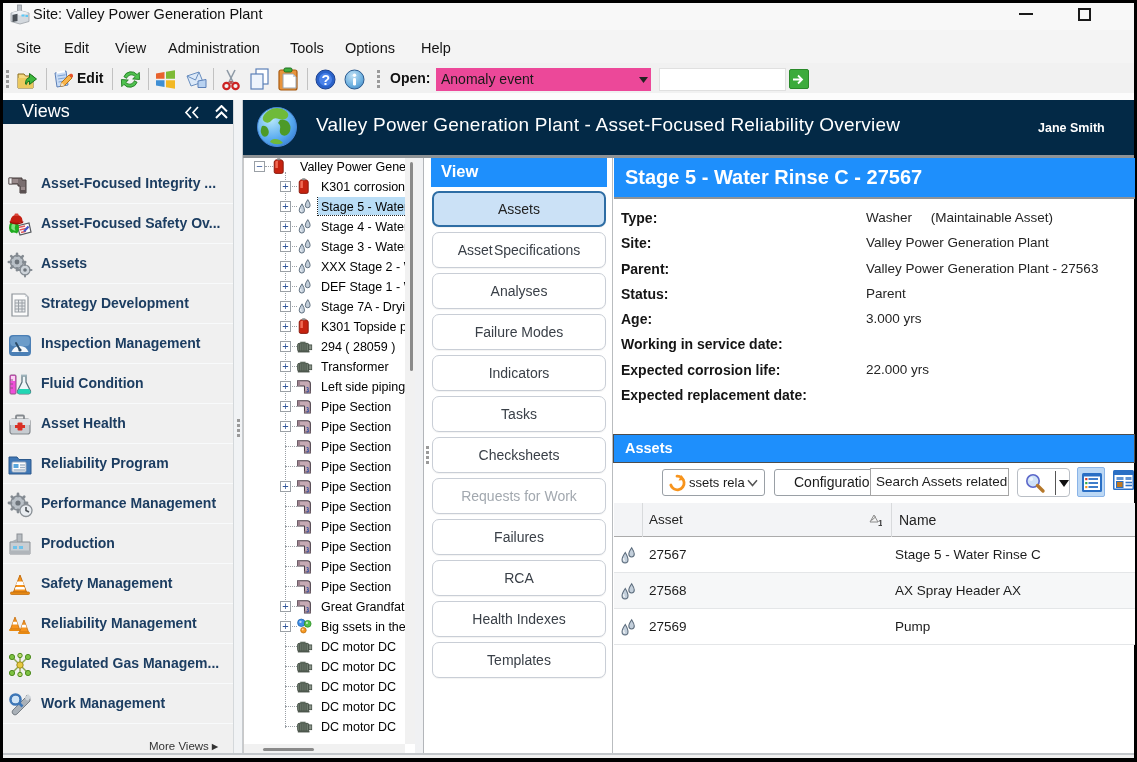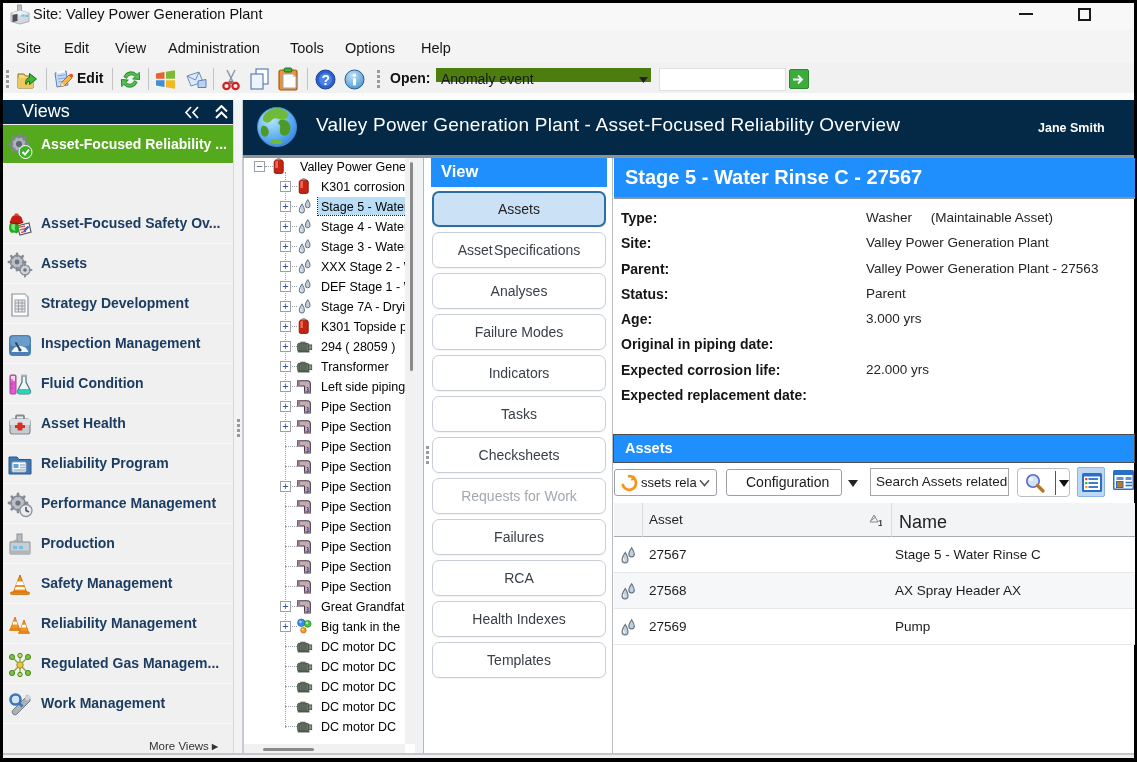--- a/index.html
+++ b/index.html
@@ -54,21 +54,21 @@
 .vbtn.dis { color:#a2a8af; }
 
 #rpanel { left:612px; top:158px; width:522px; height:595px; background:#fff; border-left:1px solid #b9bcbf; }
 #banner1 { position:absolute; left:1px; top:0px; width:521px; height:41px; background:#1e8ffc; border-bottom:2px solid #8f9396; }
 #banner1 span { position:absolute; left:11px; top:8px; color:#fff; font-weight:bold; font-size:20px; }
 .drow { position:absolute; left:8px; font-size:14px; color:#151515; font-weight:bold; }
 .dval { position:absolute; left:253px; font-size:13.5px; color:#252525; font-weight:normal; }
 #banner2 { position:absolute; left:0px; top:276px; width:522px; height:29px; background:#1e8ffc; border:1px solid #4d4d4d; }
 #banner2 span { position:absolute; left:11px; top:5px; color:#fff; font-weight:bold; font-size:14.5px; }
 
-.ddl { position:absolute; height:27px; background:#fff; border:1px solid #9aa0a6; border-radius:3px; font-size:13px; color:#1a1a1a; }
+.ddl { position:absolute; height:27px; background:#fff; border:1px solid #9aa0a6; border-radius:3px; font-size:13px; color:#1a1a1a;margin-left:48px; }
 #srch { position:absolute; left:257px; top:310px; width:139px; height:28px; border:1px solid #a5a5a5; background:#fff; font-size:13.5px; color:#222; line-height:26px; padding-left:5px; }
 
 #grid { position:absolute; left:1px; top:345px; width:521px; height:142px; }
 #ghead { position:absolute; left:0; top:0; width:521px; height:34px; background:#f3f4f6; border-bottom:1px solid #ababab; }
 .gv1 { position:absolute; left:28px; top:0; width:1px; height:142px; background:#d8dadc; }
 .gv2 { position:absolute; left:277px; top:0; width:1px; height:142px; background:#d8dadc; }
 .grow { position:absolute; left:0; width:521px; height:36px; border-bottom:1px solid #e4e6e8; font-size:13.5px; color:#1c1c1c; }
 #bottombar { left:3px; top:753px; width:1131px; height:2px; background:#c3c7cb; }
 #bottombar2 { left:3px; top:755px; width:1131px; height:3px; background:#f1f1f1; }
 svg { display:block; }
@@ -181,21 +181,21 @@
       <circle cx="10.5" cy="6.3" r="1.7" fill="#fff"></circle>
       <rect x="9" y="9" width="3" height="7.5" rx="1.2" fill="#fff"></rect>
     </svg>
   <div class="grip4" style="left:374px;top:7px">
       <i></i>
       <i></i>
       <i></i>
       <i></i>
     </div>
   <span style="position:absolute;left:387px;top:7px;font-weight:bold;font-size:14px;color:#111">Open:</span>
-  <div style="position:absolute;left:433px;top:5px;width:215px;height:14px;background:#4d7c0f">
+  <div style="position:absolute;left:433px;top:5px;width:215px;height:23px;background:#ec4899">
     <span style="position:absolute;left:5px;top:3px;font-size:14px;color:#1a1a1a">Anomaly event</span>
     <svg style="position:absolute;left:203px;top:9px" width="9" height="6" viewBox="0 0 9 6">
         <path d="M0 0 L9 0 L4.5 6 Z" fill="#222"></path>
       </svg>
   </div>
   <div style="position:absolute;left:656px;top:5px;width:127px;height:23px;background:#fff;border:1px solid #e0e0e0"></div>
   <div style="position:absolute;left:786px;top:6px;width:20px;height:20px;background:#3cab3c;border:1px solid #2a8a2a;border-radius:2px">
     <svg style="position:absolute;left:3px;top:4px" width="12" height="11" viewBox="0 0 12 11">
         <path d="M0 5.5 L8 5.5 M5 1.5 L9 5.5 L5 9.5" fill="none" stroke="#fff" stroke-width="1.8"></path>
       </svg>
@@ -206,38 +206,29 @@
 <div class="abs" id="views">
   <div class="abs" id="viewshdr">
       <span class="t">Views</span>
     <svg style="position:absolute;left:181px;top:6px" width="16" height="13" viewBox="0 0 16 13">
         <path d="M7 1 L2 6.5 L7 12 M14 1 L9 6.5 L14 12" fill="none" stroke="#fff" stroke-width="1.7"></path>
       </svg>
     <svg style="position:absolute;left:211px;top:5px" width="15" height="14" viewBox="0 0 15 14">
         <path d="M2 6.5 L7.5 1 L13 6.5 M2 13 L7.5 7.5 L13 13" fill="none" stroke="#fff" stroke-width="2"></path>
       </svg>
   </div>
-  <div class="vitem" id="vgreen" style="top:25px;height:39px">
-    <svg class="ic" viewBox="0 0 26 26">
-        <circle cx="12" cy="11" r="7.5" fill="#aab2ba" stroke="#7d858d" stroke-width="1.5"></circle>
-        <g stroke="#7d858d" stroke-width="3" stroke-linecap="round">
-          <line x1="12" y1="1.5" x2="12" y2="4"></line>
-          <line x1="12" y1="18" x2="12" y2="20.5"></line>
-          <line x1="2.5" y1="11" x2="5" y2="11"></line>
-          <line x1="19" y1="11" x2="21.5" y2="11"></line>
-          <line x1="5.3" y1="4.3" x2="7" y2="6"></line>
-          <line x1="17" y1="16" x2="18.7" y2="17.7"></line>
-          <line x1="18.7" y1="4.3" x2="17" y2="6"></line>
-          <line x1="7" y1="16" x2="5.3" y2="17.7"></line>
-        </g>
-        <circle cx="12" cy="11" r="3" fill="#5d656d"></circle>
-        <circle cx="18.5" cy="19" r="6.5" fill="#3fae29" stroke="#fff" stroke-width="1"></circle>
-        <path d="M15.5 19 L18 21.5 L22 16.5" fill="none" stroke="#fff" stroke-width="2"></path>
-      </svg>
-    <span class="lbl">Asset-Focused Reliability ...</span>
+  <div class="vitem" style="top:64px">
+    <svg class="ic" viewBox="0 0 26 26">
+        <path d="M2 6 L15 6 L15 8 L19 8 L19 21 L13 21 L13 14 L11 14 L11 12 L2 12 Z" fill="#7a6e6f" stroke="#443a3b" stroke-width="1"></path>
+        <rect x="3" y="7" width="8" height="4" fill="#998a8b"></rect>
+        <rect x="14" y="15" width="4" height="5" fill="#998a8b"></rect>
+        <rect x="2" y="6" width="3" height="6" fill="#f4f2f2" stroke="#6a5f60" stroke-width=".8"></rect>
+        <rect x="13" y="18" width="6" height="3" fill="#5a5051"></rect>
+      </svg>
+    <span class="lbl">Asset-Focused Integrity ...</span>
   </div>
   <div class="vitem" style="top:104px">
     <svg class="ic" viewBox="0 0 26 26">
         <path d="M10 14 L22 11 L24 20 L13 23 Z" fill="#fdfdfd" stroke="#55595e" stroke-width="1.2"></path>
         <path d="M11.5 15.5 L18 14 M12.5 18 L21 16 M14 20.5 L19 19.3" stroke="#e05a5a" stroke-width="1.4"></path>
         <path d="M17 19.5 L21.5 14.5" stroke="#4455cc" stroke-width="2"></path>
         <path d="M2 16 Q2 9.5 7 9 Q11.5 9 12 15 Q12.3 19 10 21.5 Q7 20 4.5 21 Q2 19 2 16 Z" fill="#1fab1f"></path>
         <path d="M4.5 13 Q6.5 11 8.5 12.5 Q7 16 8.5 19 Q5.5 18 4.2 16.5 Z" fill="#7fe07f"></path>
         <path d="M3.5 8.2 Q4.5 3 9.5 3 Q15 3 15.5 8.5 L15.8 9.8 Q10 12.5 3 10 Z" fill="#c41f12"></path>
         <path d="M2.5 9.2 Q9.5 12.5 16.5 9.2 L16 11 Q9.5 13.8 3 11 Z" fill="#a01108"></path>
@@ -668,21 +659,21 @@
         <use href="#ico-pipe"></use>
       </svg>
       <span class="txt" style="left:77px">Great Grandfath</span>
     </div>
   <div class="trow" style="top:459px">
       <div style="position:absolute;left:41px;top:9px;width:12px;border-top:1px dotted #9aa0a6"></div>
       <div class="pm" style="left:36px">+</div>
       <svg style="position:absolute;left:52px;top:1px" width="17" height="17" viewBox="0 0 15 16">
         <use href="#ico-balloon"></use>
       </svg>
-      <span class="txt" style="left:77px">Big tank in the</span>
+      <span class="txt" style="left:77px">Big ssets in the</span>
     </div>
   <div class="trow" style="top:479px">
       <div style="position:absolute;left:41px;top:9px;width:12px;border-top:1px dotted #9aa0a6"></div>
       <svg style="position:absolute;left:52px;top:1px" width="17" height="17" viewBox="0 0 15 16">
         <use href="#ico-motor"></use>
       </svg>
       <span class="txt" style="left:77px">DC motor DC</span>
     </div>
   <div class="trow" style="top:499px">
       <div style="position:absolute;left:41px;top:9px;width:12px;border-top:1px dotted #9aa0a6"></div>
@@ -750,21 +741,21 @@
   <div class="drow" style="top:52px">Type:</div>
     <div class="dval" style="top:52px">Washer&nbsp;&nbsp;&nbsp;&nbsp;&nbsp;(Maintainable Asset)</div>
   <div class="drow" style="top:77px">Site:</div>
     <div class="dval" style="top:77px">Valley Power Generation Plant</div>
   <div class="drow" style="top:103px">Parent:</div>
     <div class="dval" style="top:103px">Valley Power Generation Plant - 27563</div>
   <div class="drow" style="top:128px">Status:</div>
     <div class="dval" style="top:128px">Parent</div>
   <div class="drow" style="top:153px">Age:</div>
     <div class="dval" style="top:153px">3.000 yrs</div>
-  <div class="drow" style="top:178px">Original in piping date:</div>
+  <div class="drow" style="top:178px">Working in service date:</div>
   <div class="drow" style="top:204px">Expected corrosion life:</div>
     <div class="dval" style="top:204px">22.000 yrs</div>
   <div class="drow" style="top:229px">Expected replacement date:</div>
   <div id="banner2">
       <span>Assets</span>
     </div>
 
   <div class="ddl" style="left:1px;top:311px;width:103px">
     <svg style="position:absolute;left:5px;top:4px" width="18" height="18" viewBox="0 0 18 18">
         <path d="M9 2.2 A6.8 6.8 0 1 1 2.8 11" fill="none" stroke="#f7941d" stroke-width="2.8" stroke-linecap="round"></path>
@@ -822,21 +813,21 @@
   </div>
 
   <div id="grid">
     <div id="ghead">
       <span style="position:absolute;left:35px;top:9px;font-size:13.5px;color:#222">Asset</span>
       <svg style="position:absolute;left:255px;top:10px" width="13" height="13" viewBox="0 0 13 13">
           <path d="M1 9 L5 2 L9 9 Z" fill="#f4f4f4" stroke="#8a8a8a" stroke-width="1"></path>
           <path d="M2.5 7.5 L7 3.5" stroke="#8a8a8a" stroke-width="1"></path>
           <text x="9" y="12.5" font-size="9" font-weight="bold" fill="#444">1</text>
         </svg>
-      <span style="position:absolute;left:285px;top:9px;font-size:18px;color:#222">Name</span>
+      <span style="position:absolute;left:285px;top:9px;font-size:14px;color:#222">Name</span>
     </div>
     <div class="gv1"></div>
     <div class="gv2"></div>
     <div class="grow" style="top:34px;background:#fff">
       <svg style="position:absolute;left:5px;top:9px" width="18" height="19" viewBox="0 0 15 16">
           <use href="#ico-drop"></use>
         </svg>
       <span style="position:absolute;left:35px;top:10px">27567</span>
       <span style="position:absolute;left:281px;top:10px">Stage 5 - Water Rinse C</span>
     </div>

